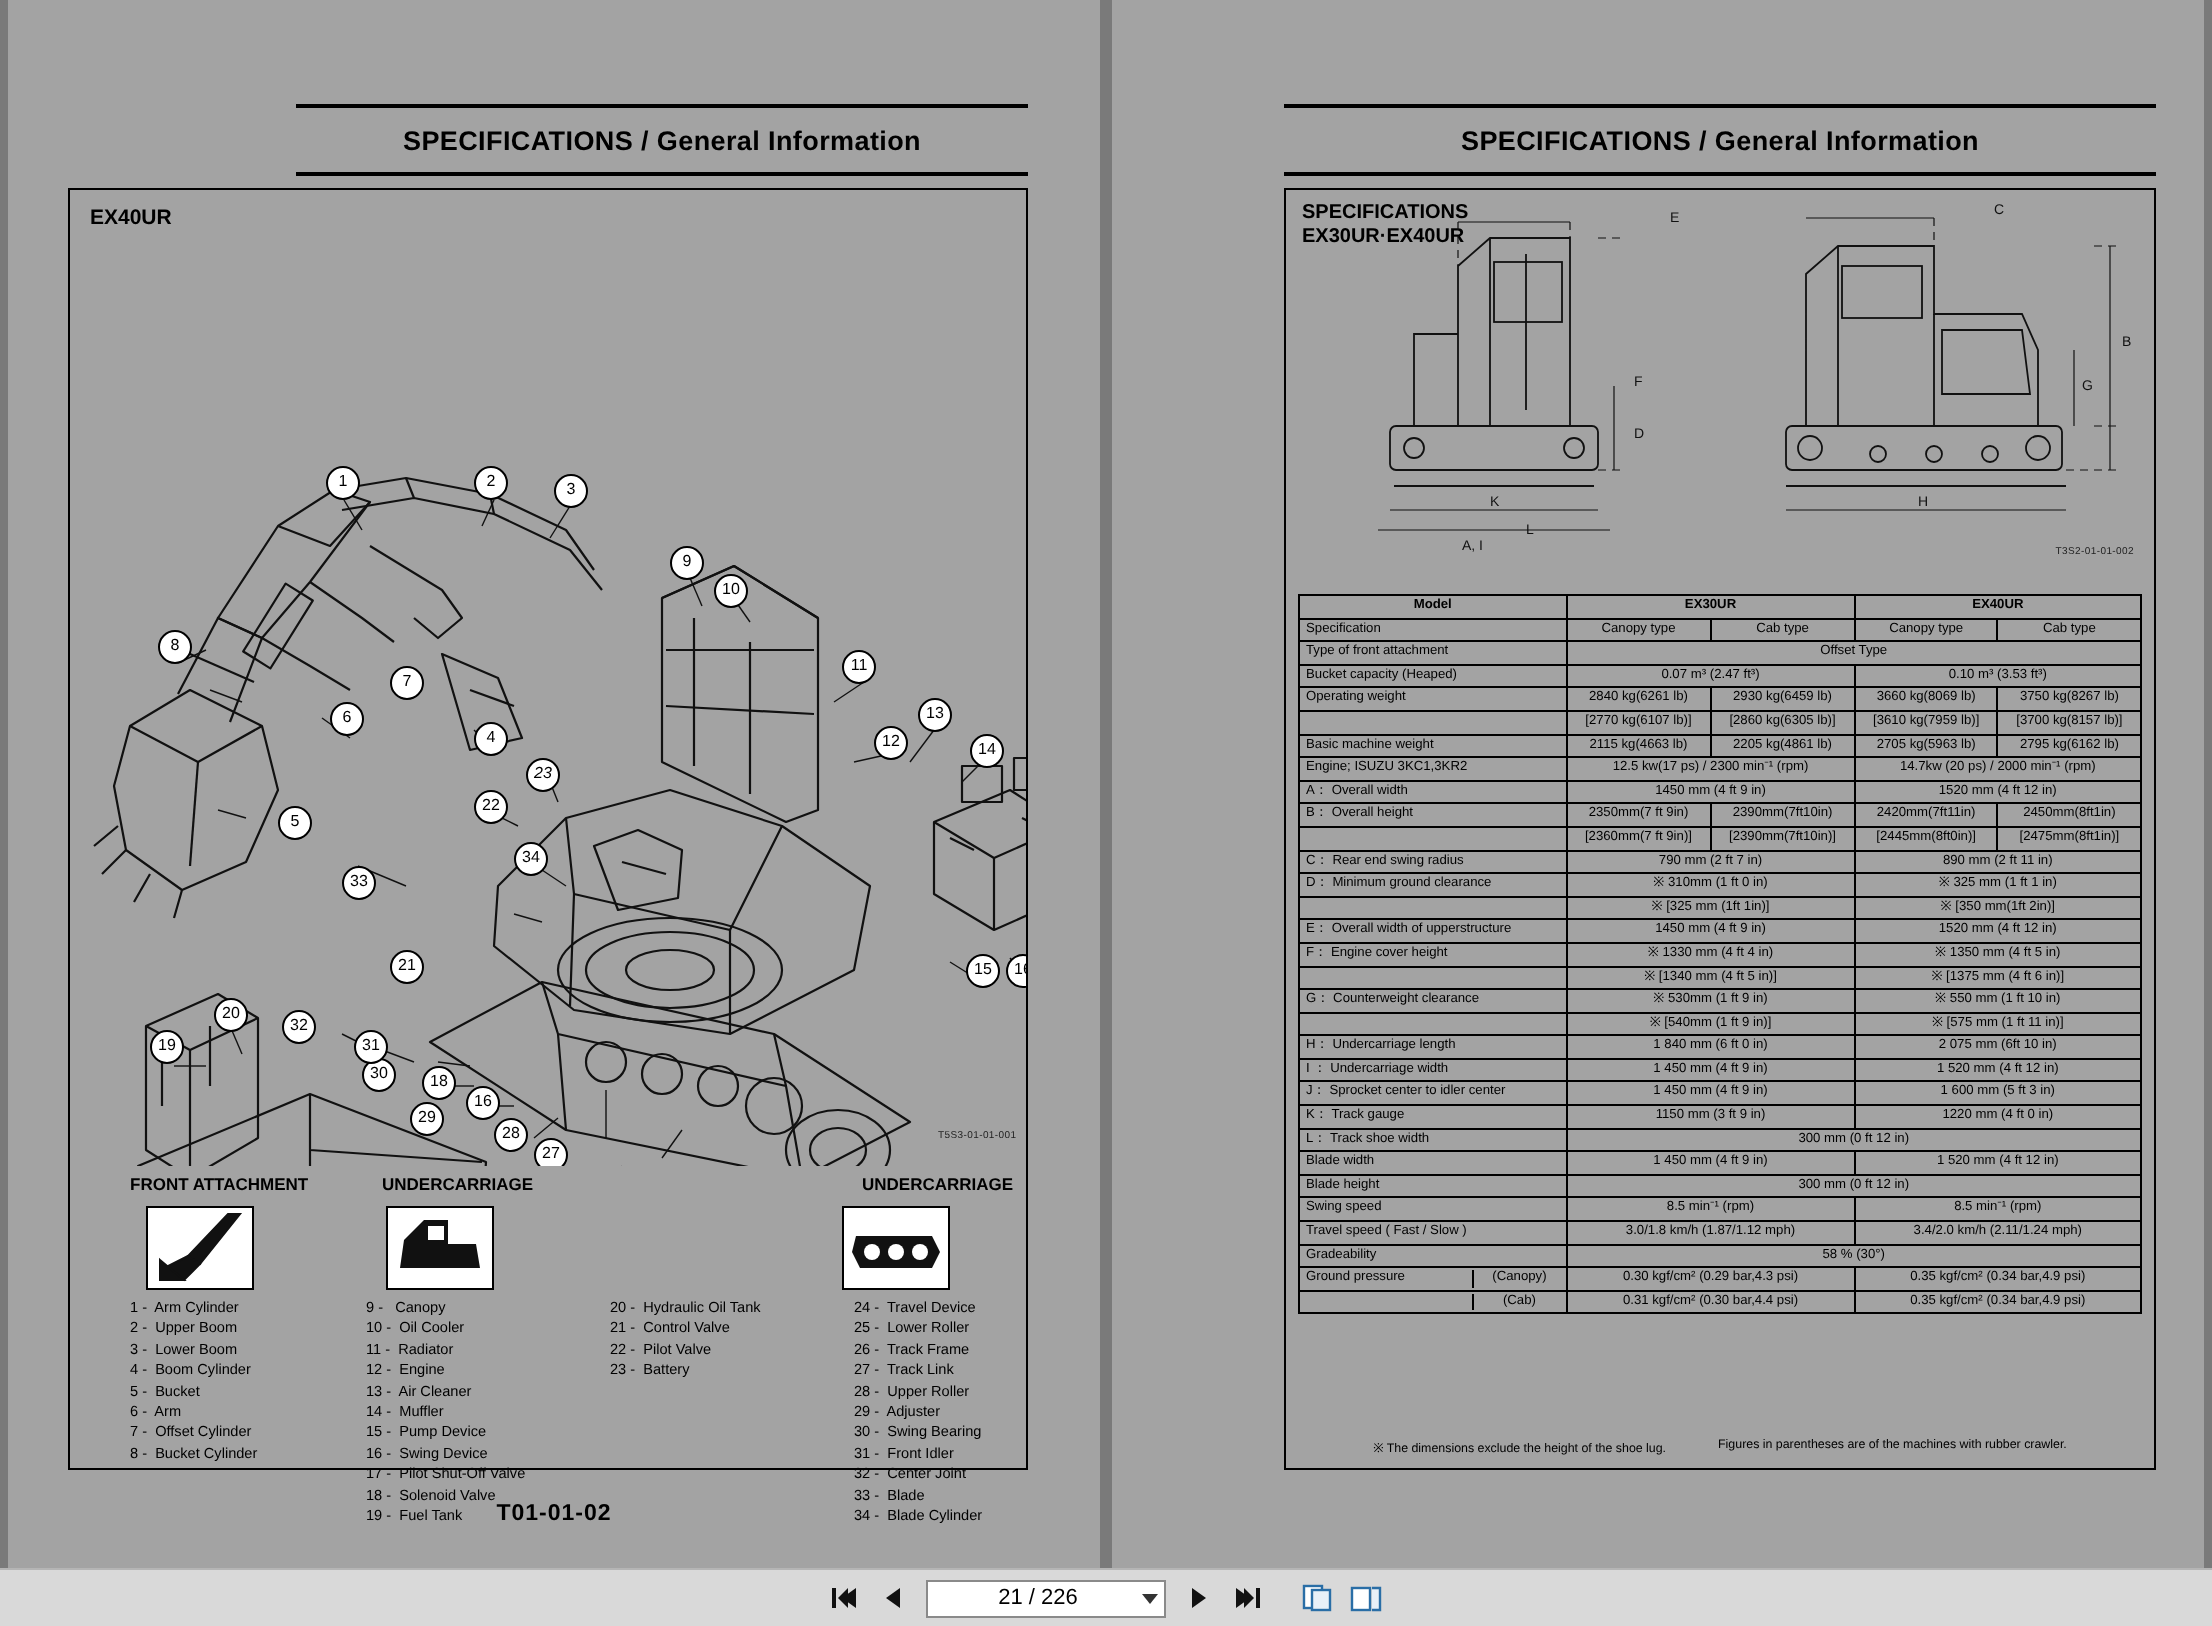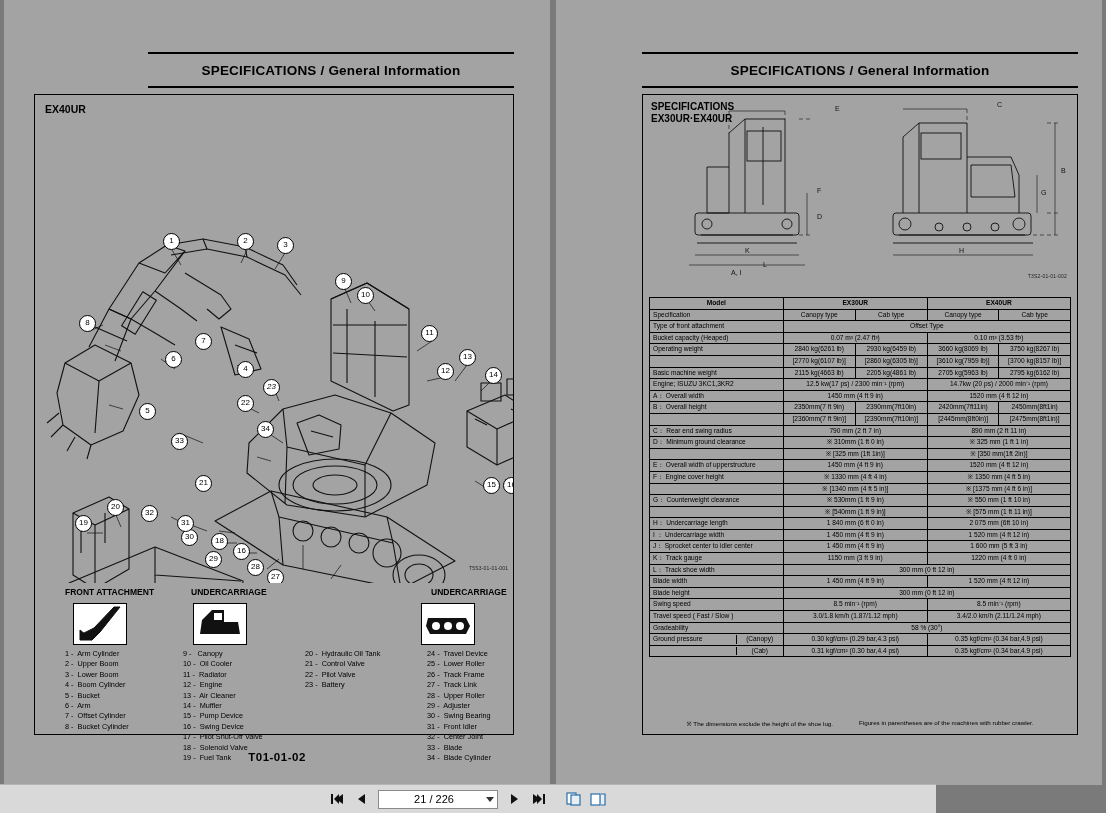--- a/index.html
+++ b/index.html
@@ -75,21 +75,21 @@
   table.spec td,table.spec th{
     border:0.6px solid #000;padding:1px 2px;line-height:8.6px;
     font-weight:normal;text-align:center;vertical-align:middle;
   }
   table.spec td.l{text-align:left;padding-left:3px;}
   table.spec td.hd{font-weight:bold;}
   .tbl-note{position:absolute;left:6px;right:6px;bottom:6px;font-size:6.2px;display:flex;gap:26px;justify-content:center;}
 
   
   .toolbar{
-    position:absolute;left:0;bottom:0;width:936px;height:28px;
+    position:absolute;left:0;bottom:0;width:1106px;height:28px;
     background:#d9d9d9;border-top:1px solid #b5b5b5;
     display:flex;align-items:center;justify-content:center;gap:8px;
   }
   .tb-btn{width:16px;height:16px;display:flex;align-items:center;justify-content:center;cursor:pointer;}
   .pagebox{
     width:120px;height:19px;background:#fff;border:1px solid #8a8a8a;
     display:flex;align-items:center;justify-content:space-between;
     font-size:11px;padding:0 3px;box-sizing:border-box;
   }
   .pagebox .pv{flex:1;text-align:center;}

